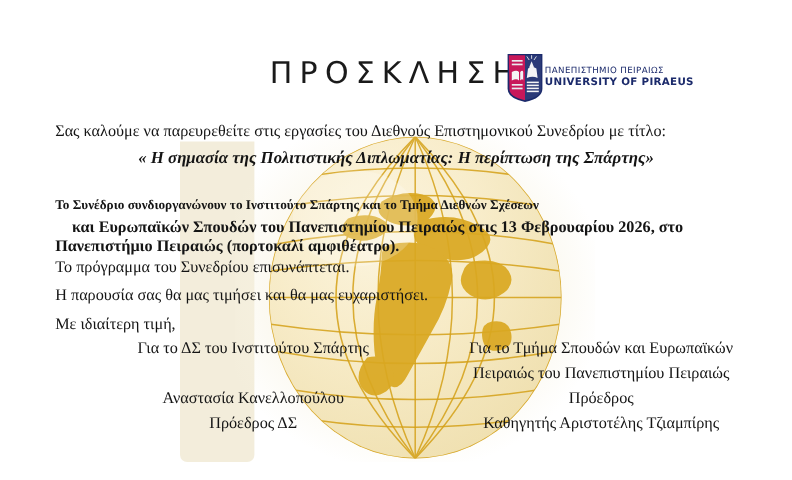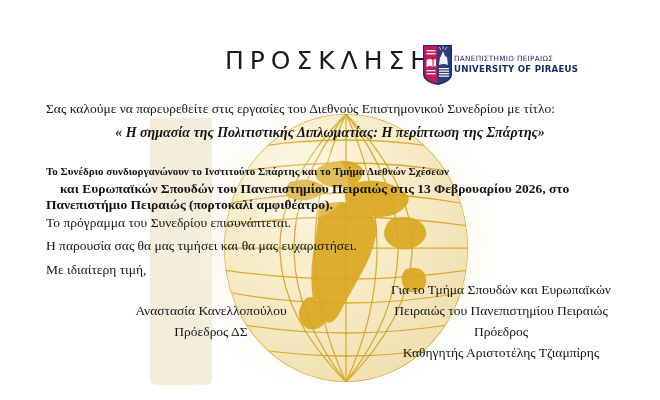--- a/index.html
+++ b/index.html
@@ -264,20 +264,21 @@
     <div class="line l-org1">Το Συνέδριο συνδιοργανώνουν το Ινστιτούτο Σπάρτης και το Τμήμα Διεθνών Σχέσεων</div>
     <div class="line l-org2">και Ευρωπαϊκών Σπουδών του Πανεπιστημίου Πειραιώς στις 13 Φεβρουαρίου 2026, στο</div>
     <div class="line l-org3">Πανεπιστήμιο Πειραιώς (πορτοκαλί αμφιθέατρο).</div>
 
     <div class="line l-prog">Το πρόγραμμα του Συνεδρίου επισυνάπτεται.</div>
     <div class="line l-presence">Η παρουσία σας θα μας τιμήσει και θα μας ευχαριστήσει.</div>
     <div class="line l-regards">Με ιδιαίτερη τιμή,</div>
   </div>
 
   <div class="sig-left">
+    <div class="sig-line">Για το ΔΣ του Ινστιτούτου Σπάρτης</div>
     <div class="sig-gap"></div>
     <div class="sig-line sig-name">Αναστασία Κανελλοπούλου</div>
     <div class="sig-line">Πρόεδρος ΔΣ</div>
   </div>
 
   <div class="sig-right">
     <div class="sig-line">Για το Τμήμα Σπουδών και Ευρωπαϊκών</div>
     <div class="sig-line">Πειραιώς του Πανεπιστημίου Πειραιώς</div>
     <div class="sig-line">Πρόεδρος</div>
     <div class="sig-line sig-name">Καθηγητής Αριστοτέλης Τζιαμπίρης</div>

